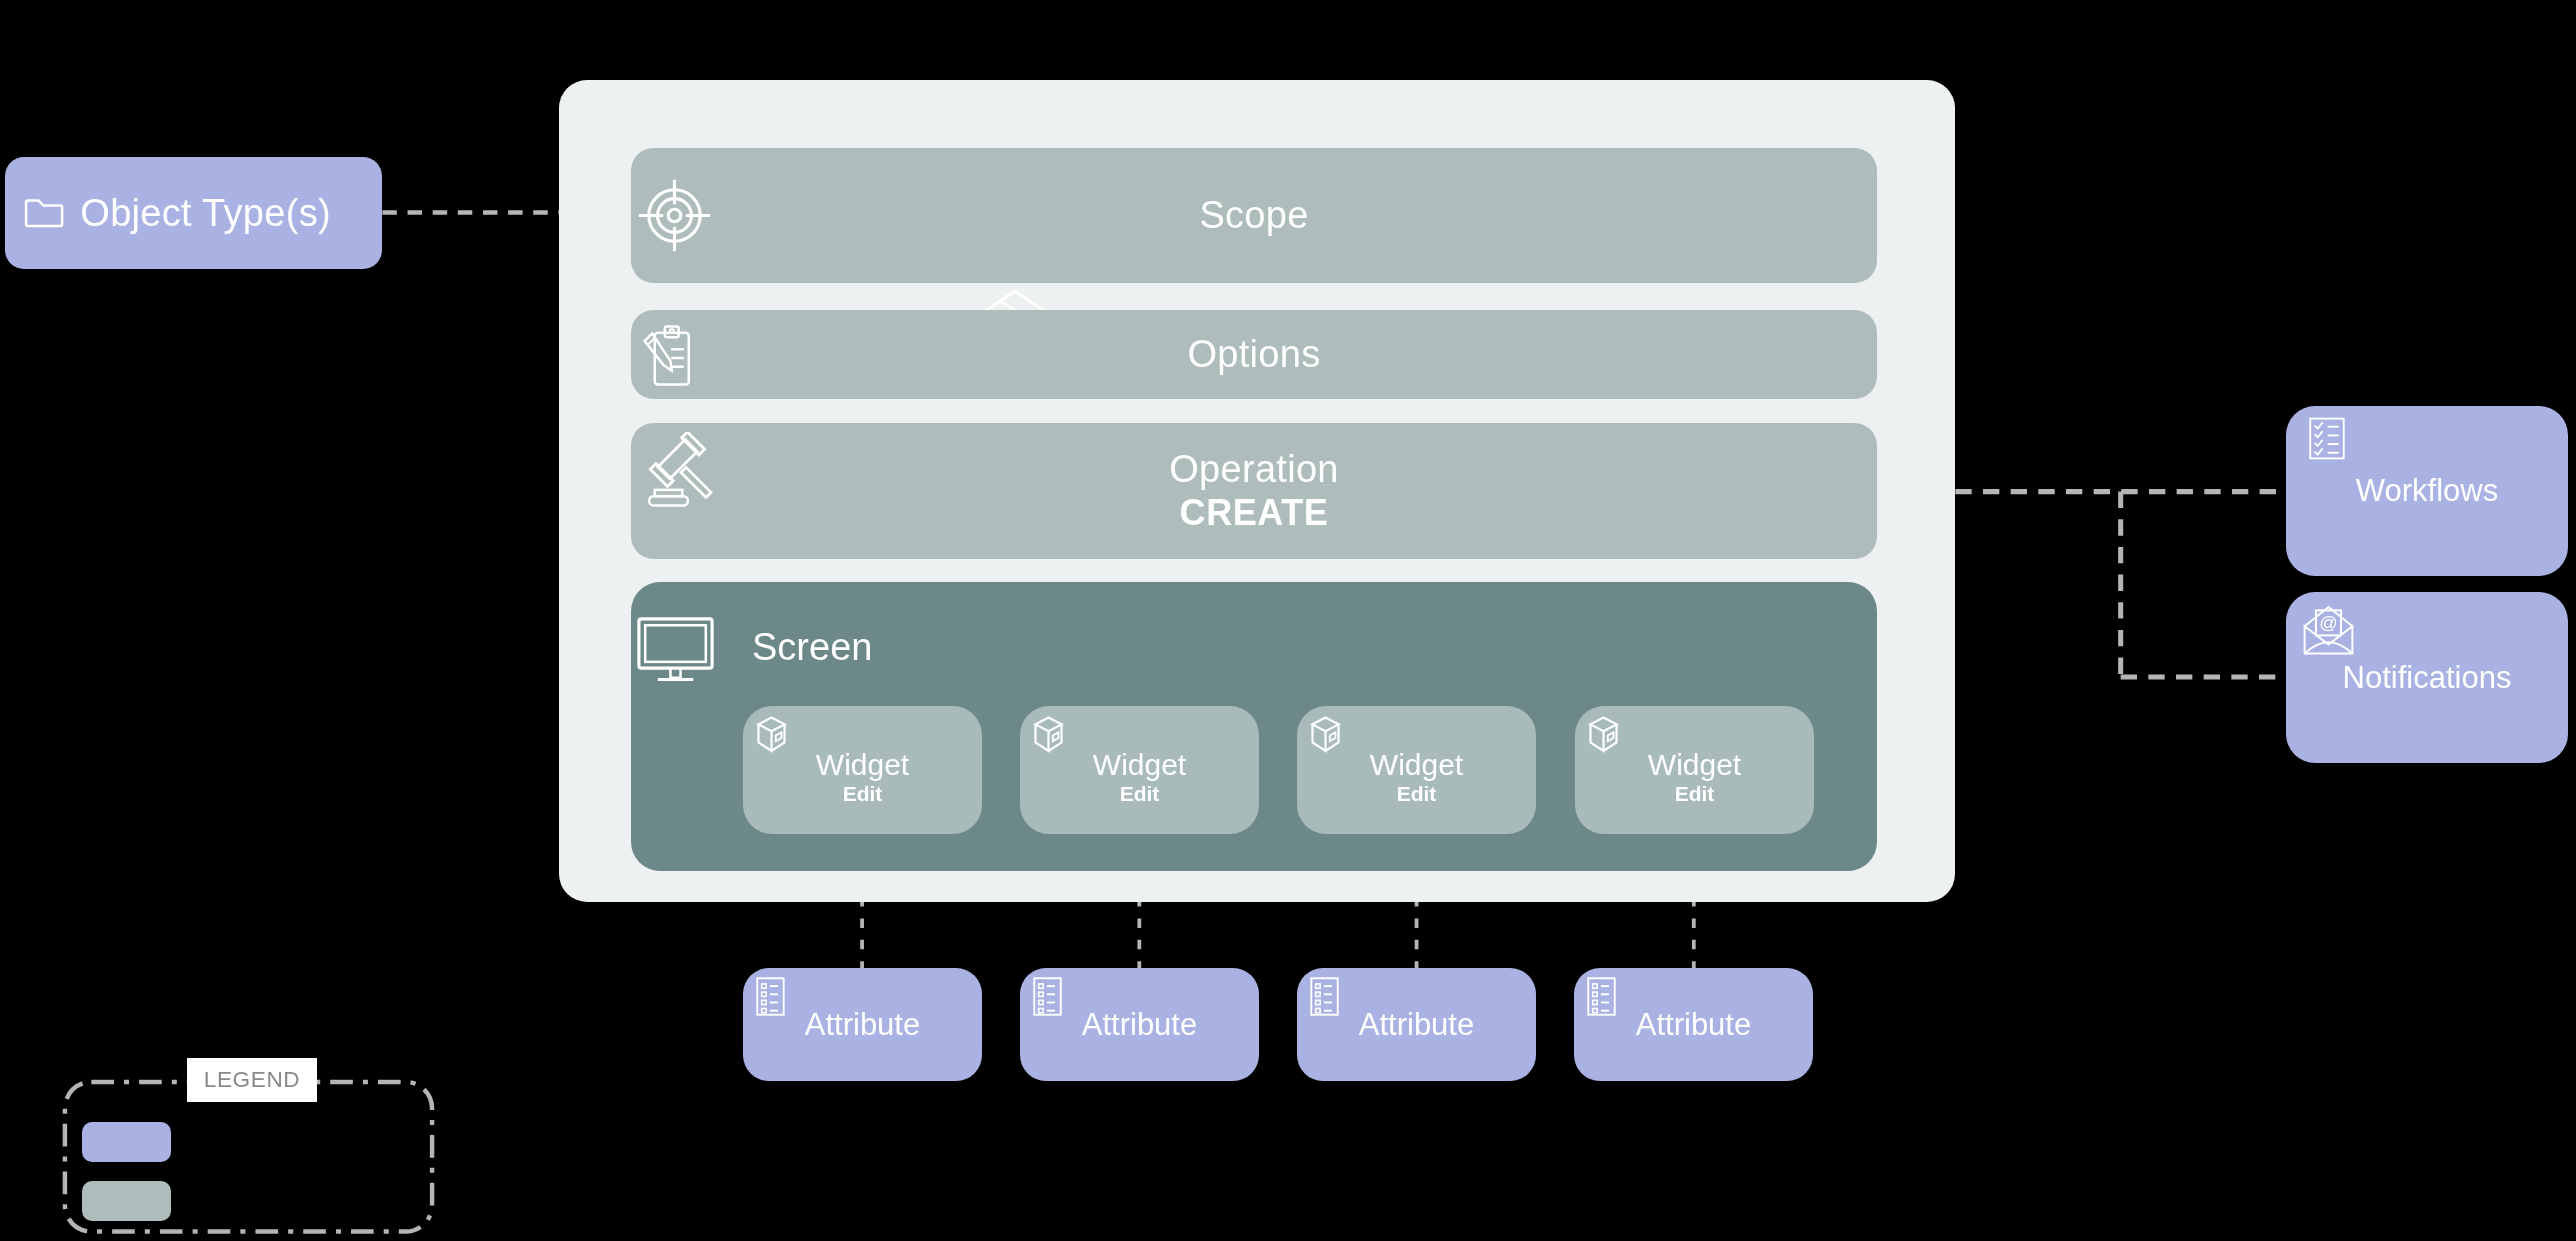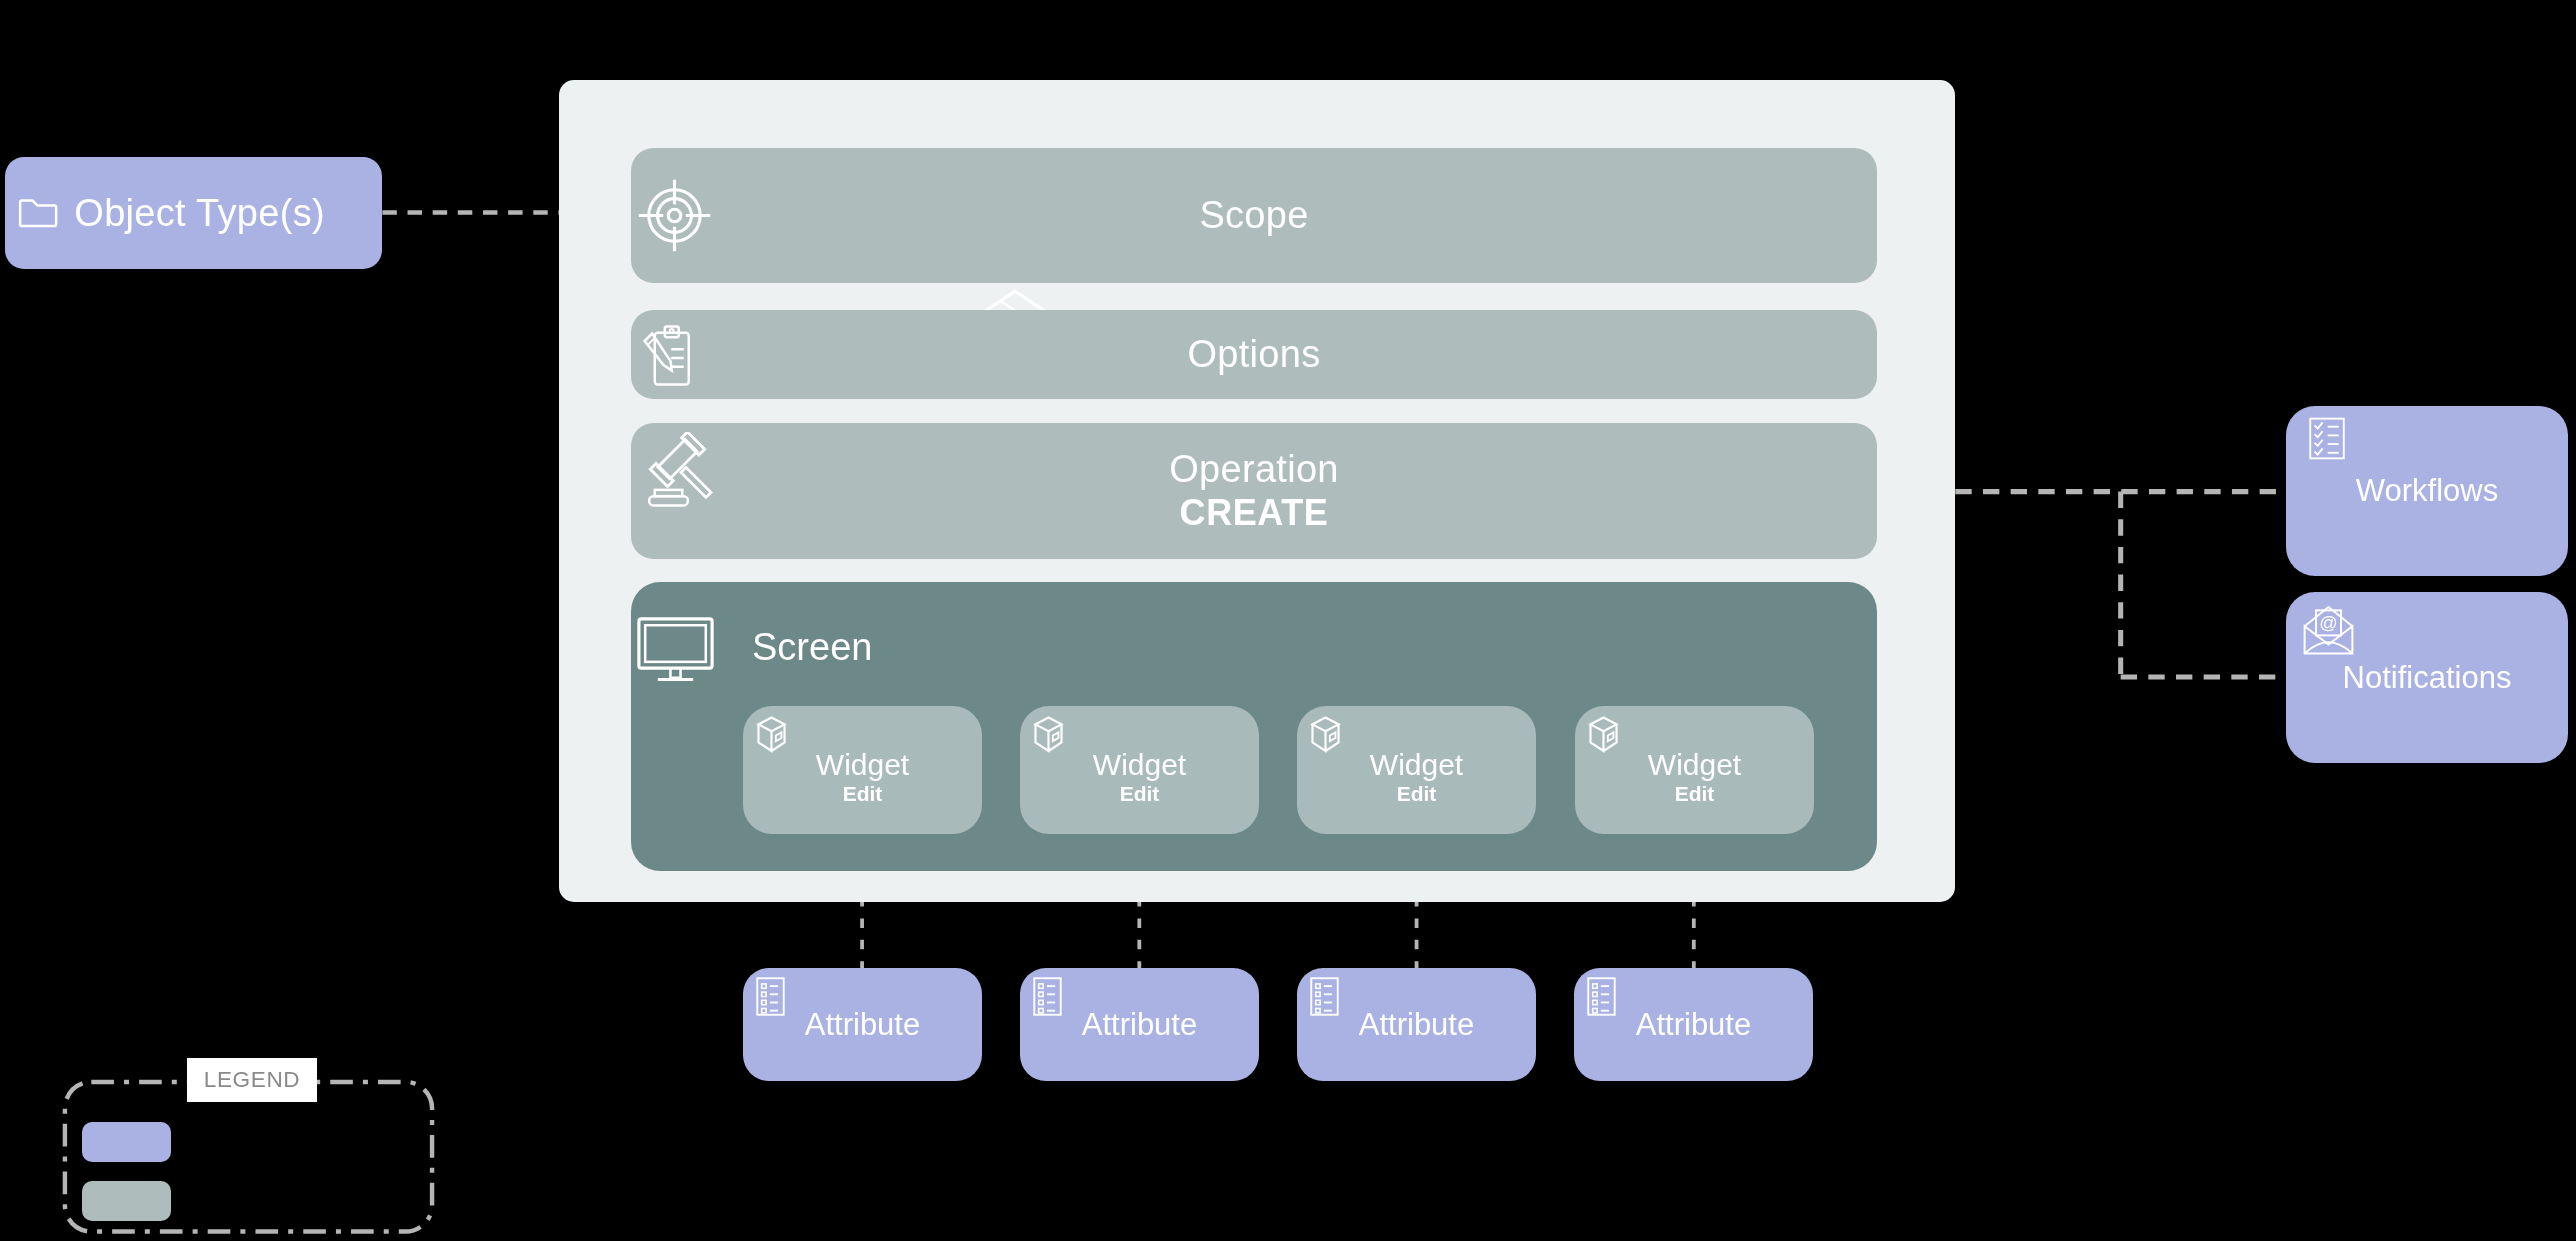--- a/index.html
+++ b/index.html
@@ -16,25 +16,25 @@
   
   #connectors{position:absolute;left:0;top:0;width:2576px;height:1241px;pointer-events:none;}
   #connectors .dash{stroke:var(--connector_gray);fill:none;}
 
   
   .entity{
     background:var(--entity_purple);
     border-radius:21.4px;
   }
   .object-box{left:5px;top:157px;width:377px;height:112px;border-radius:19px;
-    display:flex;align-items:center;padding-left:12px;box-sizing:border-box;}
+    display:flex;align-items:center;padding-left:18px;box-sizing:border-box;}
   .object-box .lbl{font-size:38px;margin-left:16.3px;letter-spacing:0.3px;}
 
   
-  .main-panel{left:559px;top:80px;width:1396px;height:822px;border-radius:15px;
+  .main-panel{left:559px;top:80px;width:1396px;height:822px;border-radius:28px;
     background:var(--panel_light);}
 
   .row{
     position:absolute;left:72px;width:1246px;border-radius:22.6px;
     background:var(--step_sage);
     display:flex;align-items:center;justify-content:center;
   }
   .row .row-label{font-size:38px;letter-spacing:0.3px;}
   .row-scope{top:68px;height:135px;}
   .row-options{top:230px;height:89px;}

